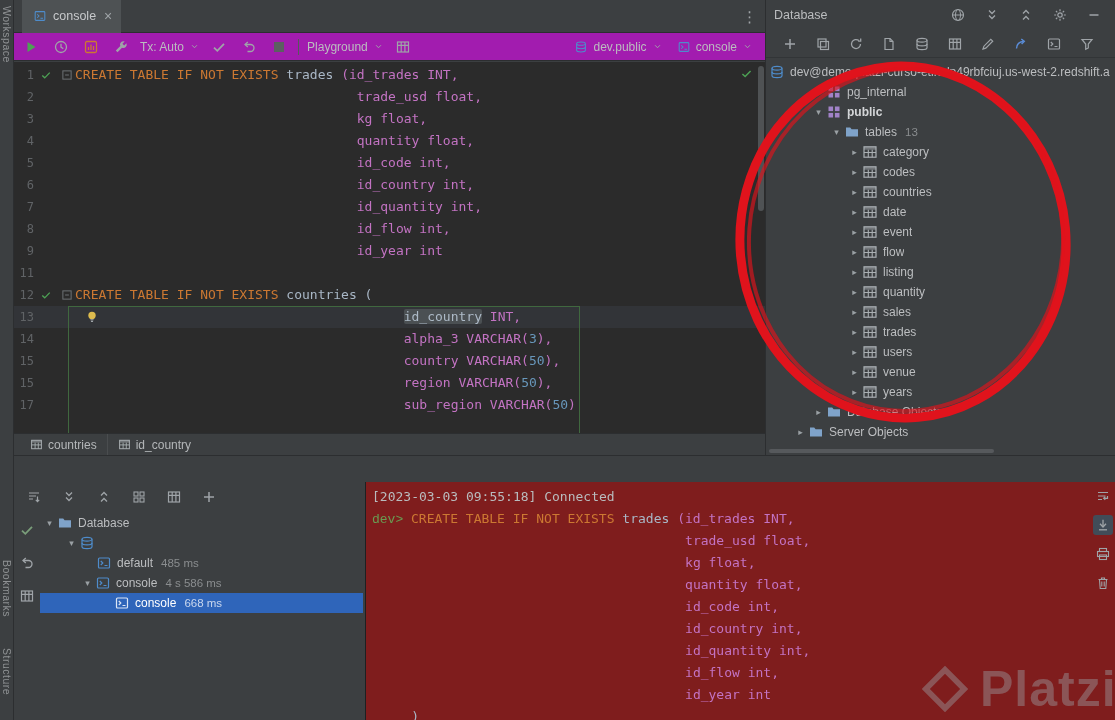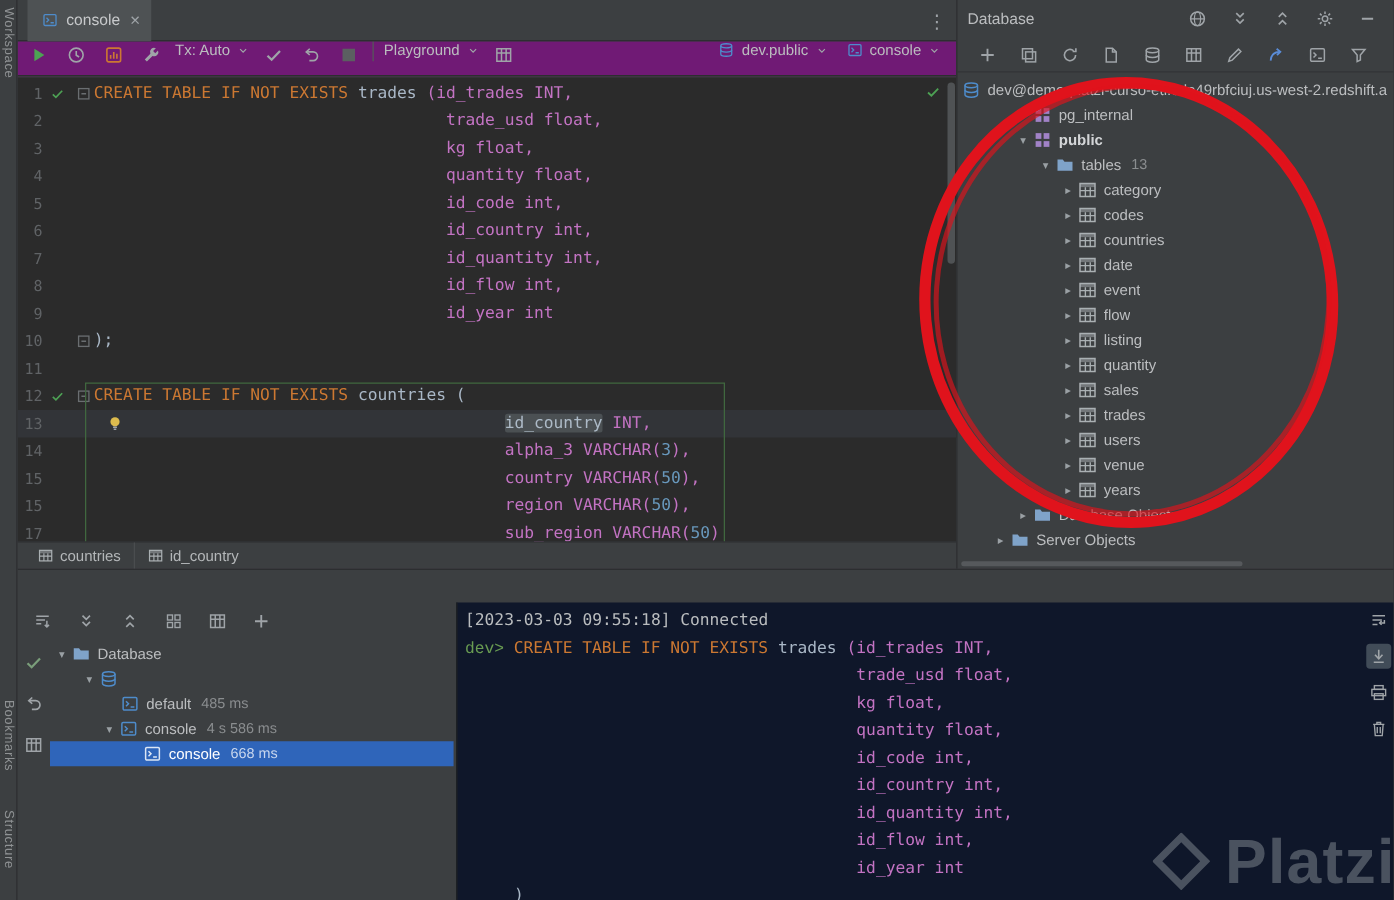--- a/index.html
+++ b/index.html
@@ -23,22 +23,22 @@
 
   
   #editor-pane { position:absolute; left:14px; top:0; width:751px; height:455px; background:#3c3f41; }
   #tab-bar { position:relative; height:33px; background:#3c3f41; border-bottom:1px solid #2c2e30;
              display:flex; align-items:center; }
   .etab { height:33px; display:flex; align-items:center; gap:6px; padding:0 9px 0 11px; margin-left:8px;
           background:#4e5254; color:#c7c9cb; font-size:12.5px; }
   .etab .close { color:#9fa4a8; font-size:14px; line-height:1; margin-left:2px; }
   .kebab { position:absolute; right:8px; top:8px; font-size:15px; color:#9fa4a8; }
 
-  #ed-toolbar { height:28px; background:#701a75; border-bottom:1px solid #2c2e30;
-                display:flex; align-items:flex-start; gap:8px; padding:0 8px 0 6px; }
+  #ed-toolbar { height:28px; background:#a21caf; border-bottom:1px solid #2c2e30;
+                display:flex; align-items:center; gap:8px; padding:0 8px 0 6px; }
   .tsel { display:flex; align-items:center; gap:5px; color:#bbbdbf; }
   .right-cluster { margin-left:auto; display:flex; align-items:center; gap:14px; padding-right:4px; }
   .stop-sq { width:10px; height:10px; background:#5b5f61; }
 
   #ed-body { position:absolute; left:0; right:0; top:62px; bottom:22px; background:#2b2b2b; overflow:hidden; }
   #code { position:absolute; inset:0; padding-top:2px; z-index:2; }
   .cl { display:flex; height:22px; line-height:22px; font-family:"DejaVu Sans Mono", monospace; font-size:13px; }
   .cl.caret { background:#323438; }
   .lnum { width:20px; flex:none; text-align:right; color:#606366; font-size:12px; }
   .lmark { width:24px; flex:none; display:flex; align-items:center; justify-content:center; }
@@ -87,21 +87,21 @@
   #sv-toolbar { position:absolute; left:0; top:27px; width:349px; height:28px; display:flex;
                 align-items:center; gap:13px; padding-left:9px; }
   #sv-vstrip { position:absolute; left:0; top:55px; bottom:0; width:26px; display:flex; flex-direction:column;
                align-items:center; gap:11px; padding-top:8px; }
   #sv-tree { position:absolute; left:26px; top:55px; width:323px; bottom:0; overflow:hidden; padding-top:2px; }
   #sv-tree .trow.selected { background:#2f65ba; color:#ffffff; }
   #sv-tree .trow.selected .tlabel { color:#ffffff; }
   #sv-tree .trow.selected .textra { color:#c9d7ee; }
   #sv-tree .trow.selected svg.ic { color:#dce6f5; }
 
-  #sv-output { position:absolute; left:351px; right:0; top:26px; bottom:0; background:#0f172a;
+  #sv-output { position:absolute; left:351px; right:0; top:26px; bottom:0; background:#7f1d1d;
                border-left:1px solid #1e2022; }
   #out-lines { position:absolute; left:6px; right:26px; top:4px; bottom:0; overflow:hidden; }
   #out-strip { position:absolute; right:2px; top:4px; width:20px; display:flex; flex-direction:column;
                gap:9px; align-items:center; }
   #out-strip .ibtn { width:20px; height:20px; }
   #out-strip .ibtn.active-tg { background:#414c58; }
 
   
   #red-circle { position:absolute; left:0; top:0; z-index:40; pointer-events:none; }
   #watermark { position:absolute; left:922px; top:660px; z-index:30; display:flex; align-items:center;
@@ -407,30 +407,20 @@
             <span class="lfold"></span>
             <span class="ltext"><span class="ind" style="width: 36ch;"></span><span class="c-fld">id_flow int,</span></span>
           </div>
           <div class="cl">
             <span class="lnum">9</span>
             <span class="lmark"></span>
             <span class="lfold"></span>
             <span class="ltext"><span class="ind" style="width: 36ch;"></span><span class="c-fld">id_year int</span></span>
           </div>
           <div class="cl">
-            <span class="lnum">10</span>
-            <span class="lmark"></span>
-            <span class="lfold">
-              <svg class="ic fold sm">
-                <use href="#s-fold"></use>
-              </svg>
-            </span>
-            <span class="ltext"><span class="c-pl">);</span></span>
-          </div>
-          <div class="cl">
             <span class="lnum">11</span>
             <span class="lmark"></span>
             <span class="lfold"></span>
             <span class="ltext"></span>
           </div>
           <div class="cl">
             <span class="lnum">12</span>
             <span class="lmark">
               <svg class="ic g sm">
                 <use href="#s-check"></use>

